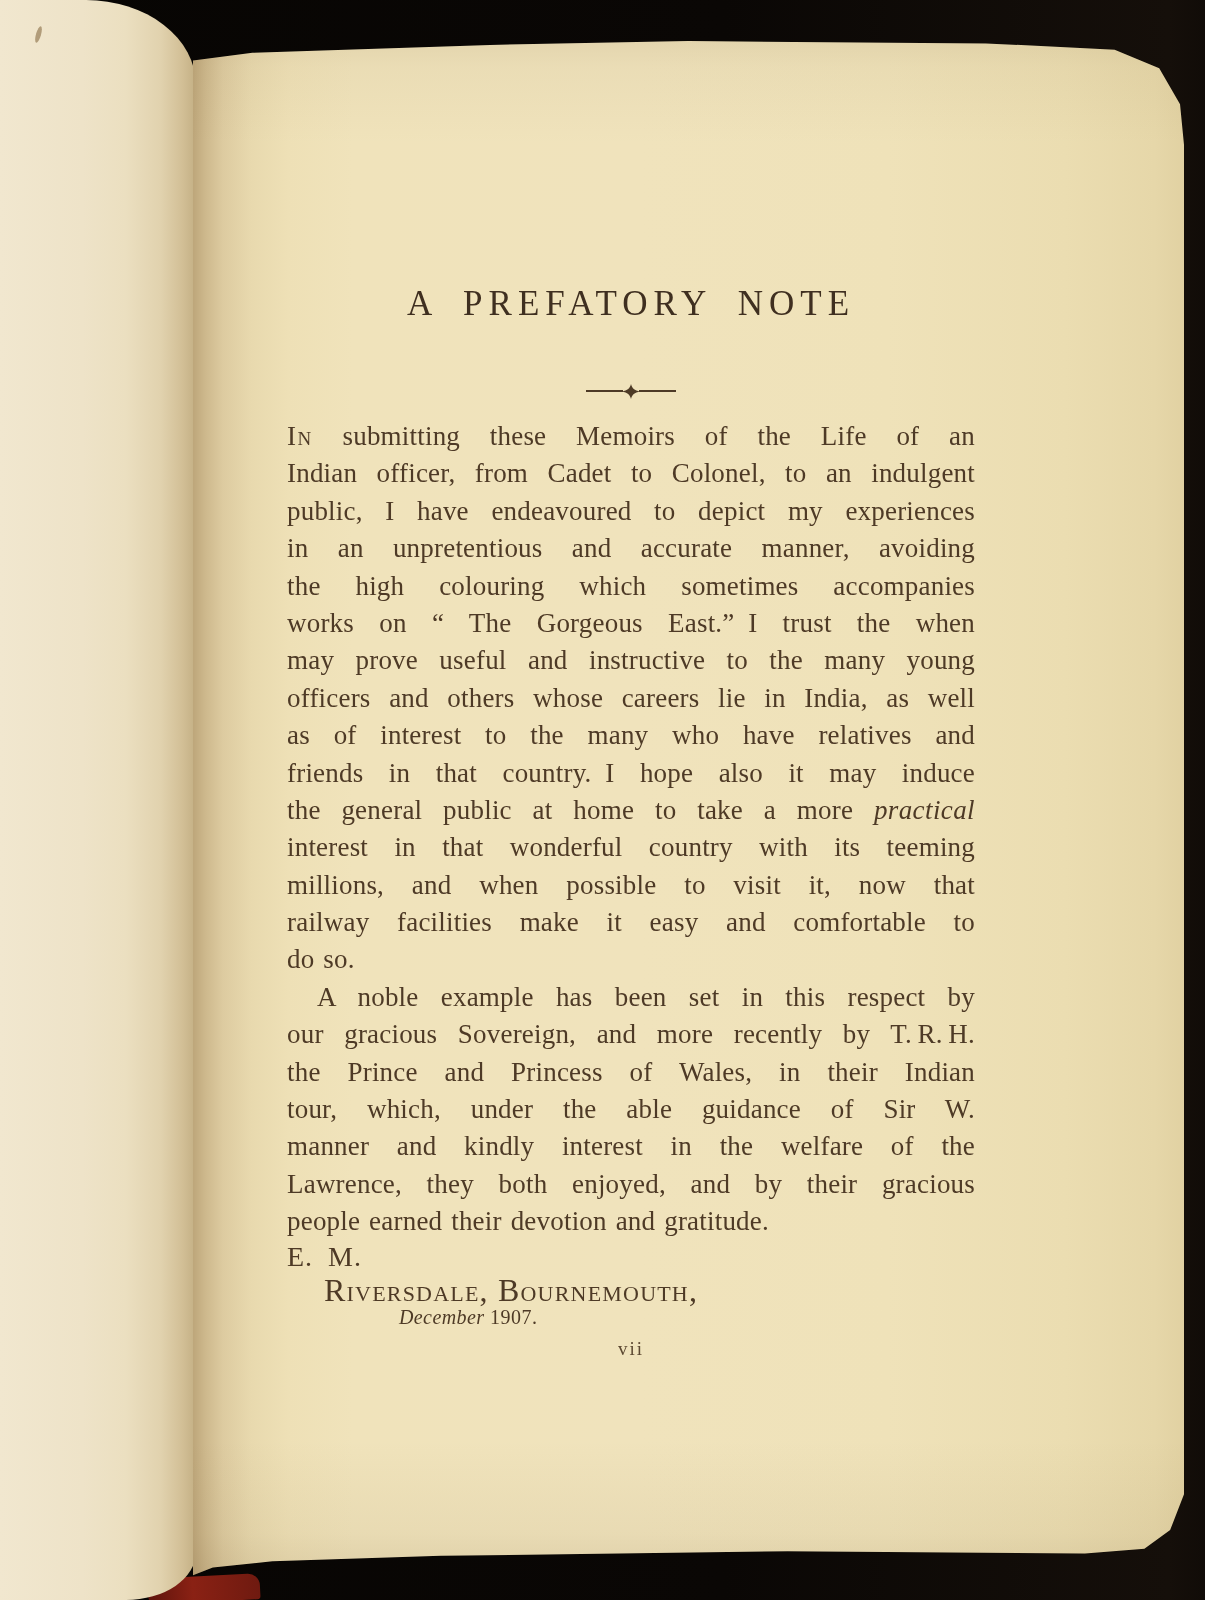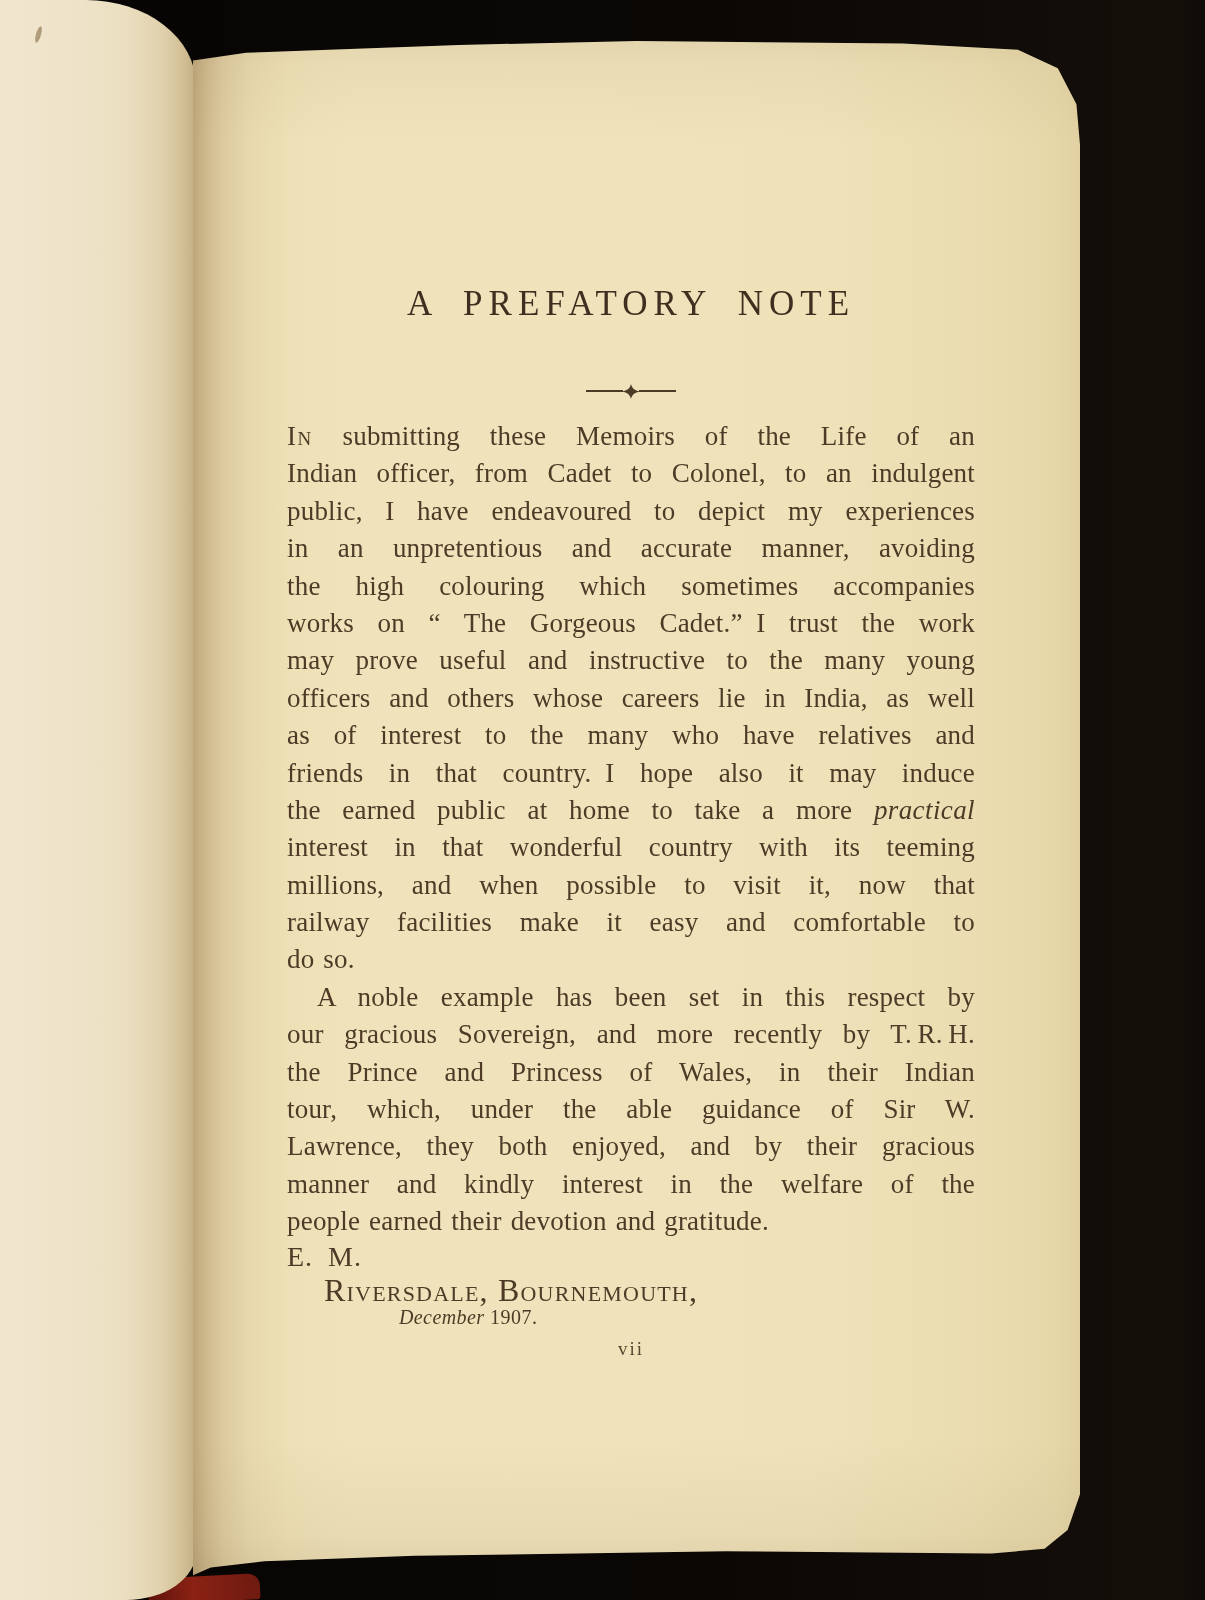--- a/index.html
+++ b/index.html
@@ -20,21 +20,21 @@
     background:#7d6036;border-radius:50%;transform:rotate(16deg);opacity:.55;
   }
   
   .cover-red{
     position:absolute;left:148px;top:1576px;width:112px;height:26px;z-index:1;
     background:linear-gradient(90deg,#5e130c,var(--cover-red,#8a2114) 40%,#6f1a10 100%);
     border-radius:4px 12px 3px 8px;transform:rotate(-3deg);
   }
   
   .page{
-    position:absolute;left:193px;top:20px;width:887px;height:1560px;z-index:3;
+    position:absolute;left:193px;top:20px;width:991px;height:1560px;z-index:3;
     background:
       linear-gradient(180deg,rgba(92,63,26,.12) 0%,rgba(92,63,26,.04) 3%,rgba(0,0,0,0) 8%,rgba(0,0,0,0) 91%,rgba(92,63,26,.05) 97%,rgba(92,63,26,.13) 100%),
       linear-gradient(90deg,#bda67a 0px,#cdb88c 12px,#ddcba0 30px,#e8d9ae 58px,#eee0b6 95px,#f0e3bb 160px,var(--page,#f0e3bc) 45%,#efe2b9 70%,#ebddb1 88%,#e6d7a9 97%,#e1d1a2 100%);
     clip-path:polygon(0% 2.6%,6% 2.1%,30% 1.6%,50% 1.35%,80% 1.5%,93% 1.9%,97.5% 3.1%,99.6% 5.4%,100% 8%,100% 94.5%,98.6% 96.8%,96% 98%,90% 98.3%,60% 98.15%,25% 98.45%,8% 98.8%,2% 99.2%,0% 99.7%);
   }
   .content{position:absolute;left:94px;top:0;width:688px;height:1560px;}
   .title{
     position:absolute;top:264px;left:0;width:100%;margin:0;text-align:center;
     font-size:35px;font-weight:normal;letter-spacing:6px;word-spacing:12px;
     color:#3f2f20;line-height:40px;
@@ -96,36 +96,36 @@
         </svg>
         <span class="orn-line"></span>
       </div>
 
       <div class="body">
           <div class="bline"><span class="sc">In</span><span> submitting these Memoirs of the Life of an</span></div>
           <div class="bline"><span>Indian officer, from Cadet to Colonel, to an indulgent</span></div>
           <div class="bline"><span>public, I have endeavoured to depict my experiences</span></div>
           <div class="bline"><span>in an unpretentious and accurate manner, avoiding</span></div>
           <div class="bline"><span>the high colouring which sometimes accompanies</span></div>
-          <div class="bline"><span>works on “ The Gorgeous Cadet.” I trust the work</span></div>
+          <div class="bline"><span>works on “ The Gorgeous East.” I trust the when</span></div>
           <div class="bline"><span>may prove useful and instructive to the many young</span></div>
           <div class="bline"><span>officers and others whose careers lie in India, as well</span></div>
           <div class="bline"><span>as of interest to the many who have relatives and</span></div>
           <div class="bline"><span>friends in that country. I hope also it may induce</span></div>
-          <div class="bline"><span>the earned public at home to take a more </span><span class="it">practical</span></div>
+          <div class="bline"><span>the general public at home to take a more </span><span class="it">practical</span></div>
           <div class="bline"><span>interest in that wonderful country with its teeming</span></div>
           <div class="bline"><span>millions, and when possible to visit it, now that</span></div>
           <div class="bline"><span>railway facilities make it easy and comfortable to</span></div>
           <div class="bline nojust"><span>do so.</span></div>
           <div class="bline indent"><span>A noble example has been set in this respect by</span></div>
           <div class="bline"><span>our gracious Sovereign, and more recently by T. R. H.</span></div>
           <div class="bline"><span>the Prince and Princess of Wales, in their Indian</span></div>
           <div class="bline"><span>tour, which, under the able guidance of Sir W.</span></div>
+          <div class="bline"><span>manner and kindly interest in the welfare of the</span></div>
           <div class="bline"><span>Lawrence, they both enjoyed, and by their gracious</span></div>
-          <div class="bline"><span>manner and kindly interest in the welfare of the</span></div>
           <div class="bline nojust"><span>people earned their devotion and gratitude.</span></div>
         </div>
 
       <div class="signature">E. M.</div>
 
       <div class="addr-place">Riversdale, Bournemouth,</div>
 
       <div class="addr-date"><span class="it">December</span><span class="yr"> 1907.</span></div>
 
       <div class="folio">vii</div>

